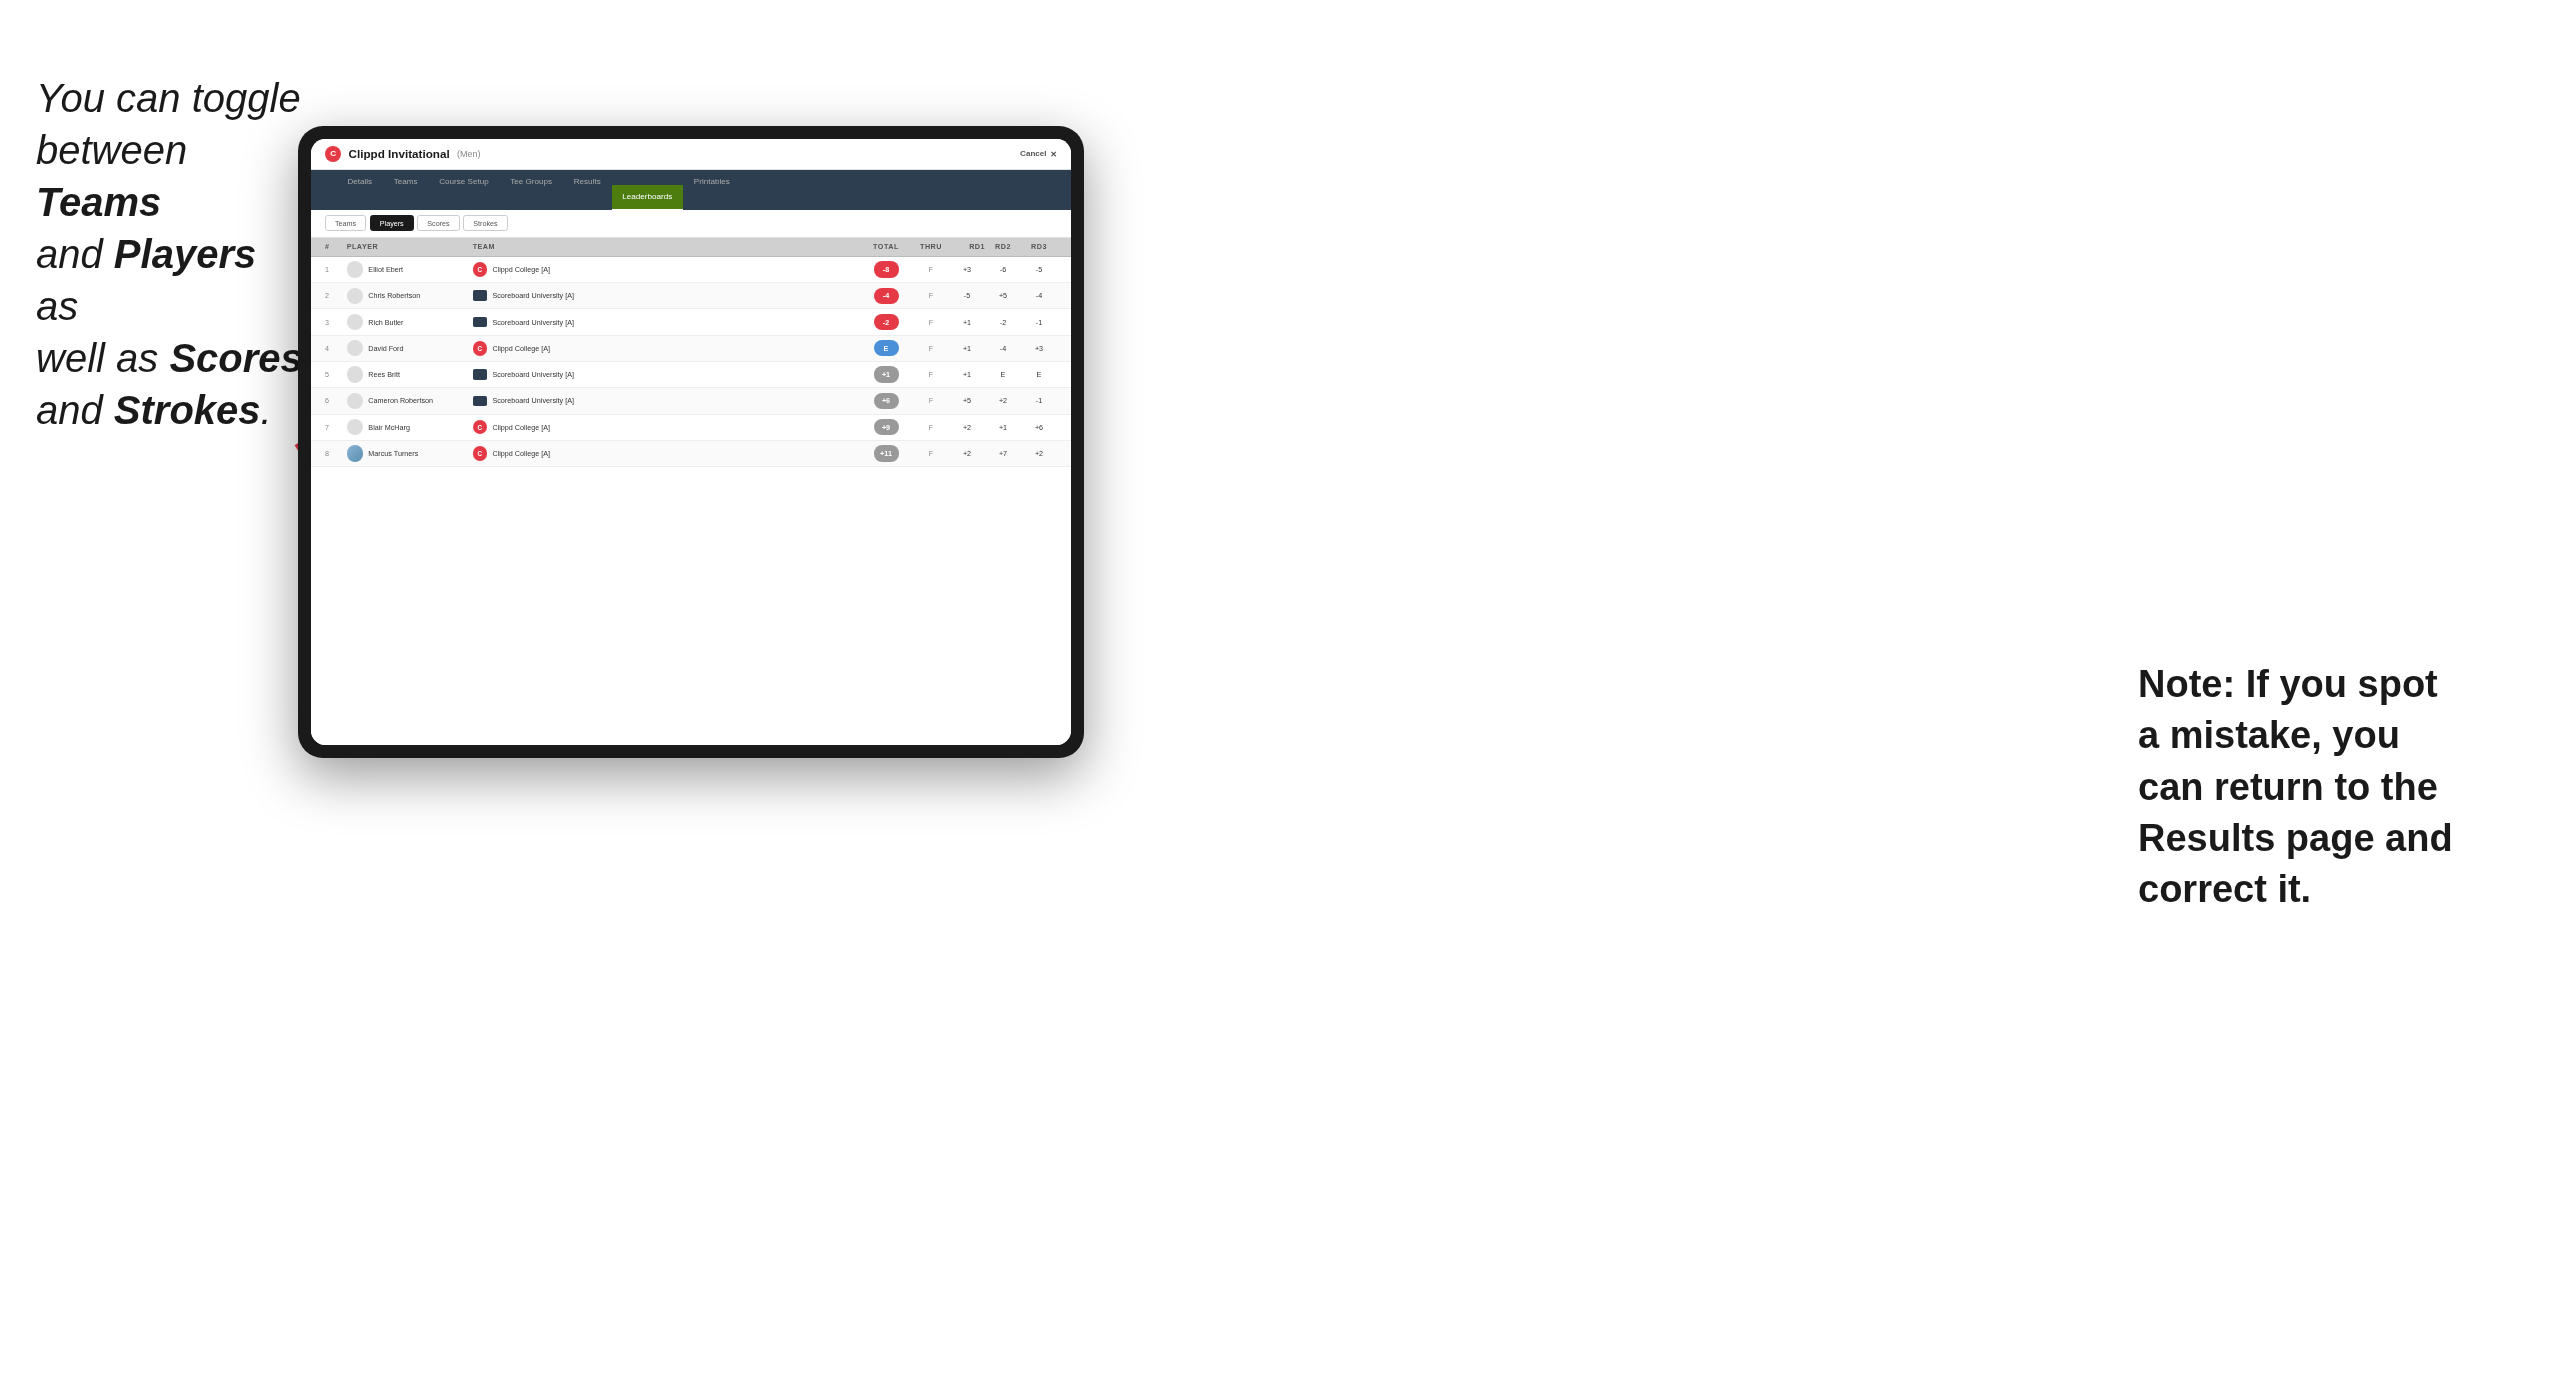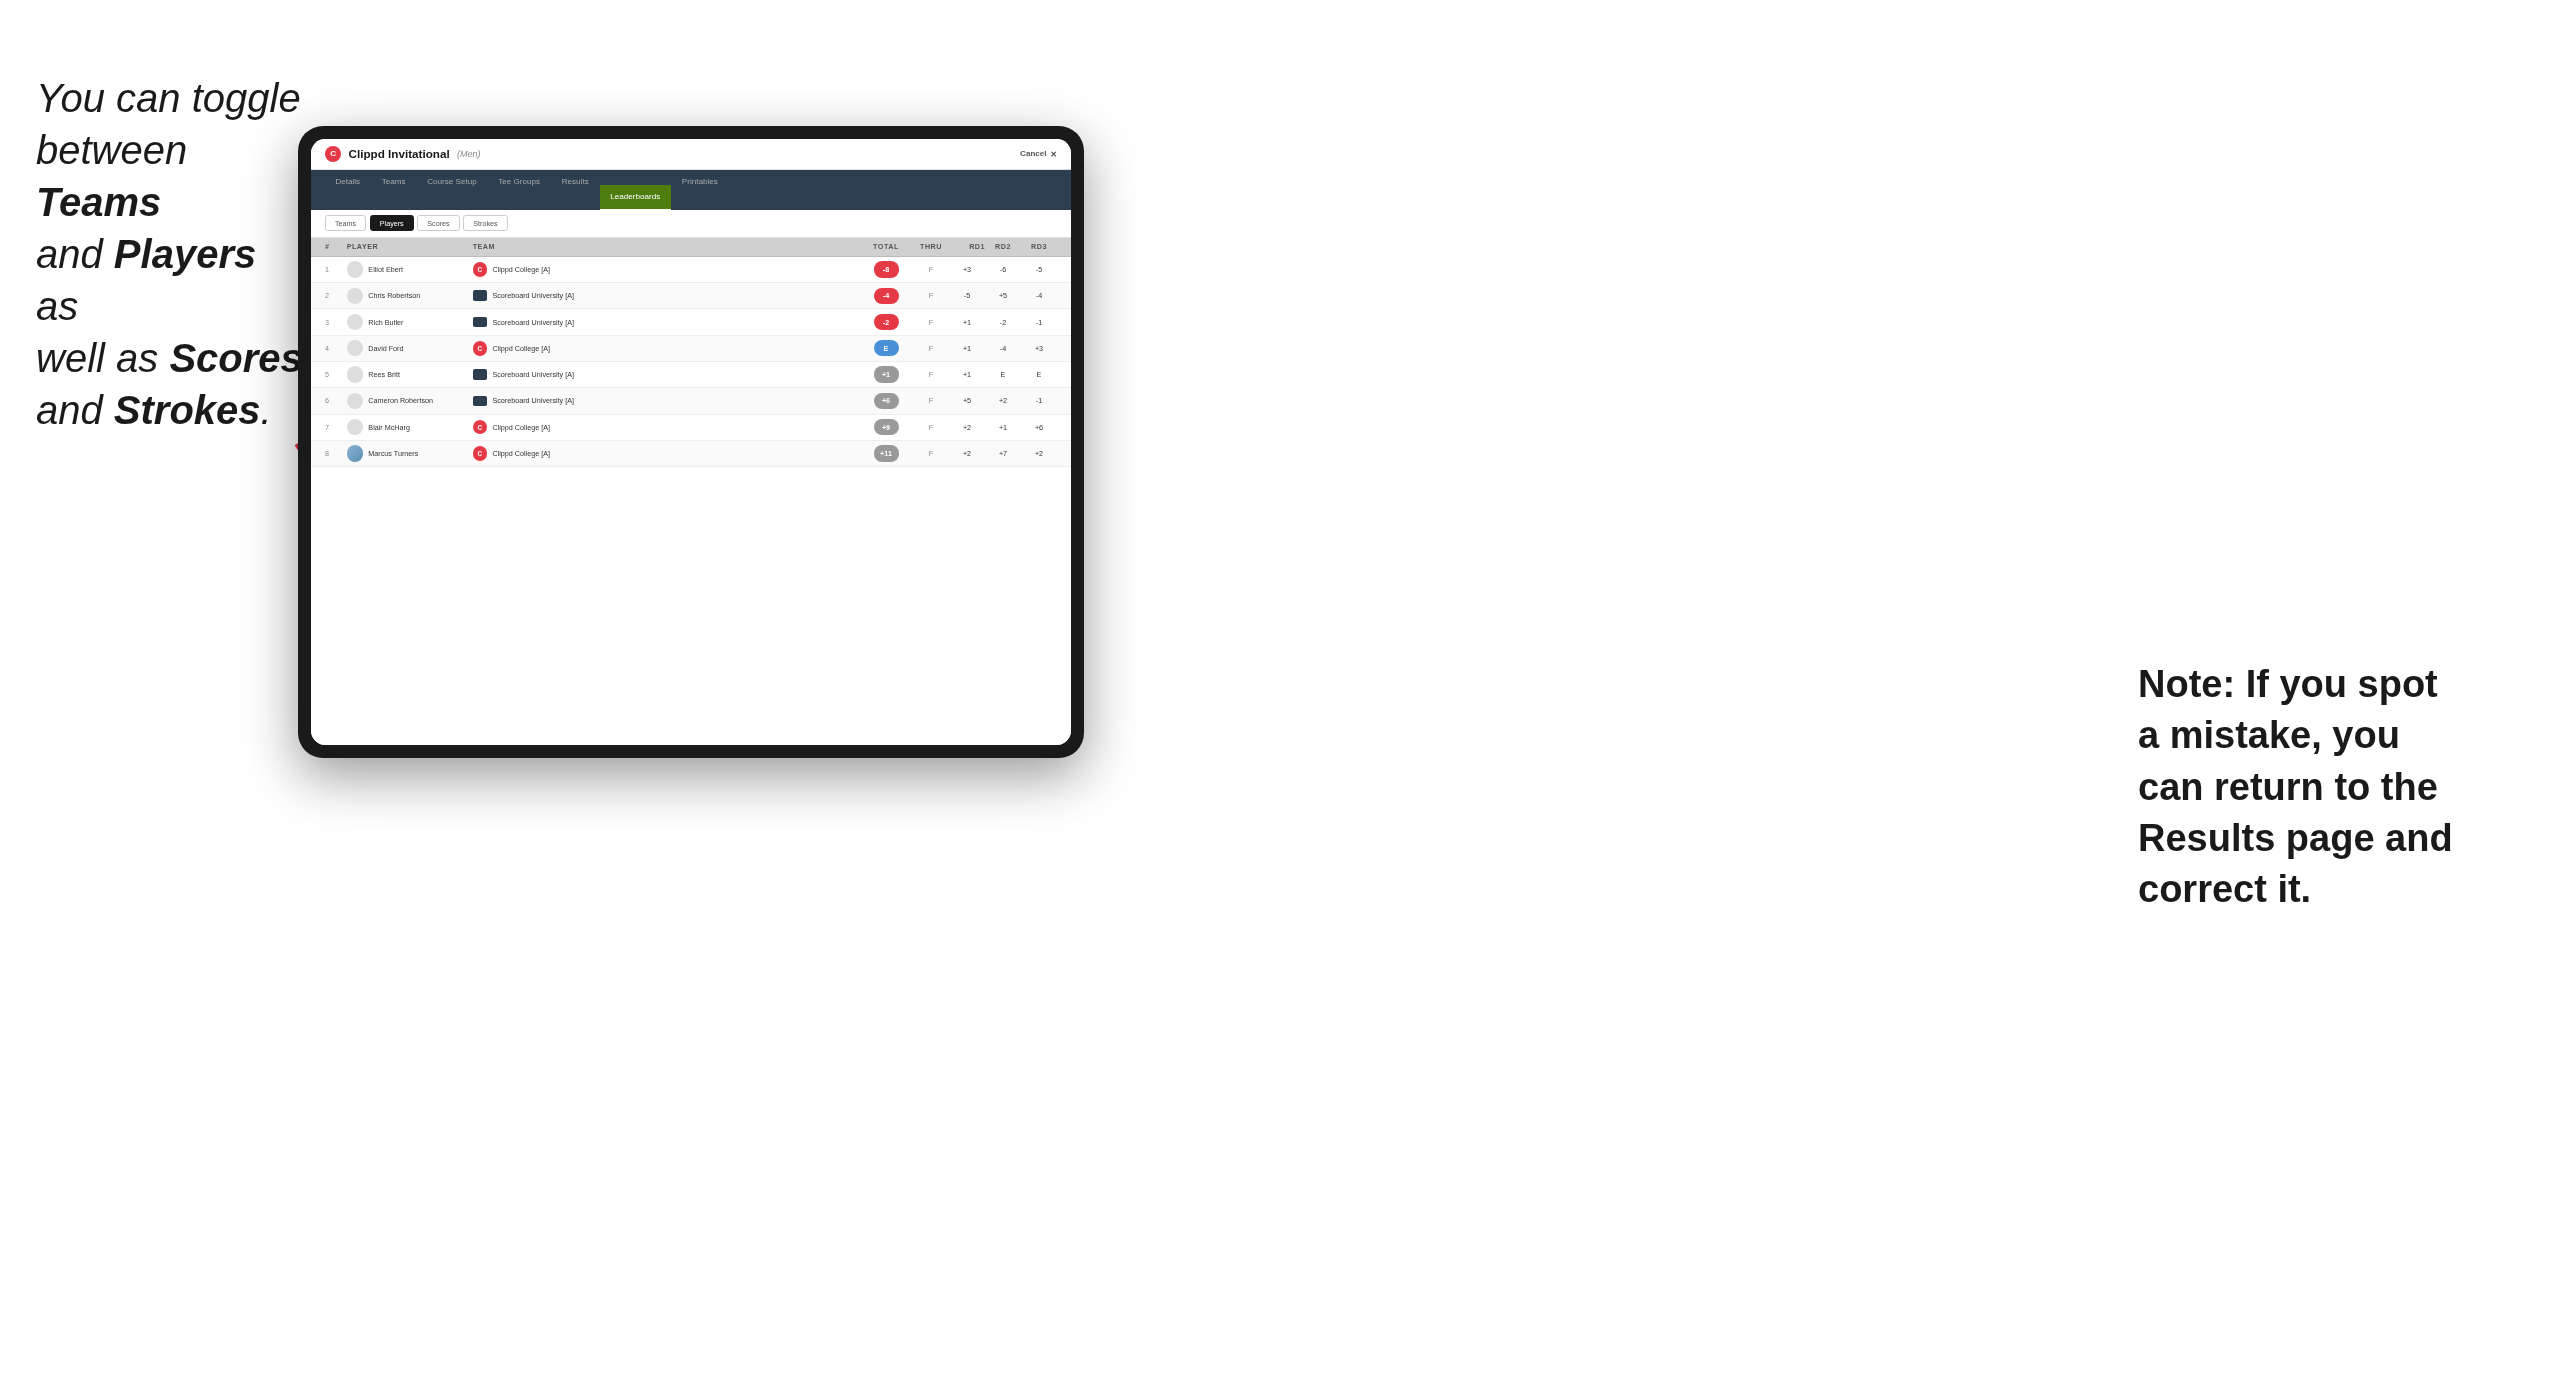--- a/index.html
+++ b/index.html
@@ -125,37 +125,36 @@
       font-weight: 700;
     }
     .tournament-name {
       font-size: 11.7px;
       font-weight: 600;
       color: #1a1a1a;
     }
     .tournament-subtitle {
       font-size: 9px;
       color: #888;
-      font-style: italic;
     }
     .cancel-btn {
       font-size: 8.1px;
       color: #555;
       cursor: pointer;
       display: flex;
       align-items: center;
       gap: 3.6px;
       font-weight: bold;
     }
 
     
     .sub-nav {
       background: #2c3e50;
       display: flex;
-      padding: 0 14px;
+      padding: 0 26px;
       flex-shrink: 0;
     }
     .sub-nav-tab {
       font-size: 8.1px;
       color: #aaa;
       padding: 7.2px 10.8px;
       cursor: pointer;
       border-bottom: 1.8px solid transparent;
     }
     .sub-nav-tab.active {

